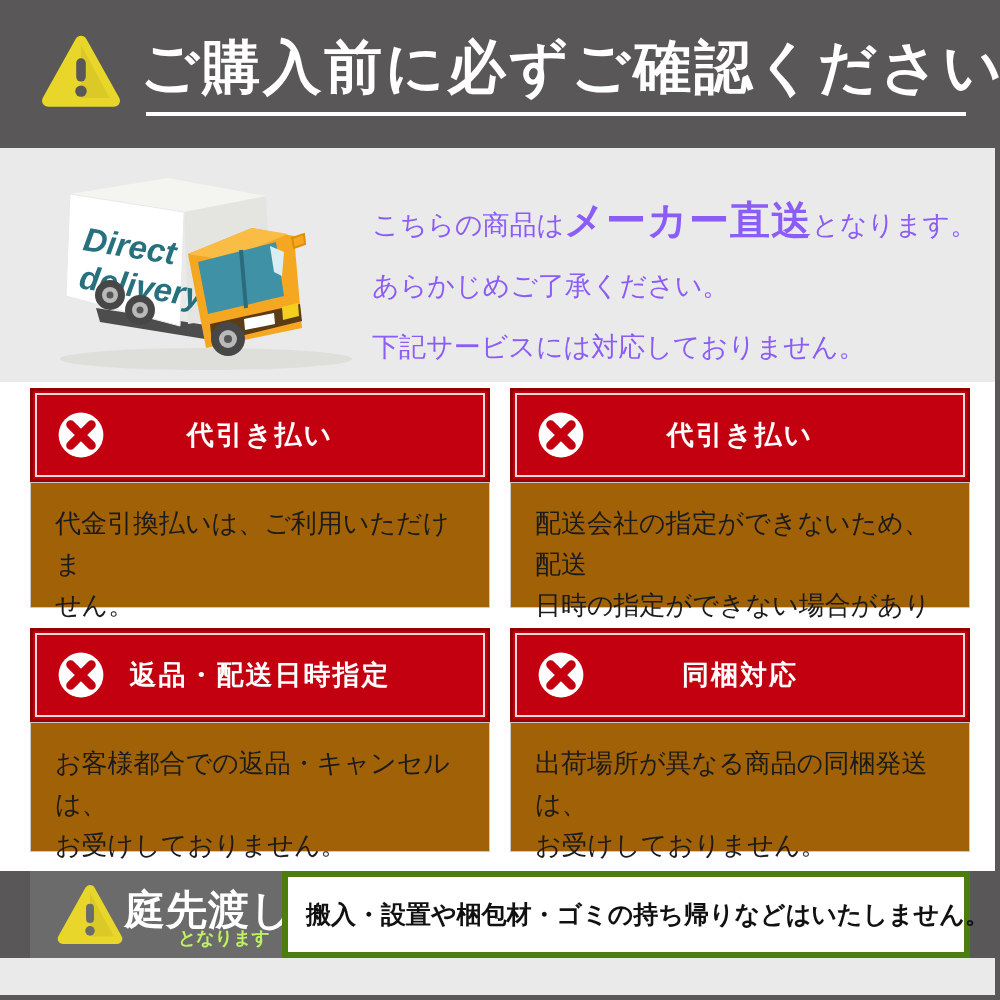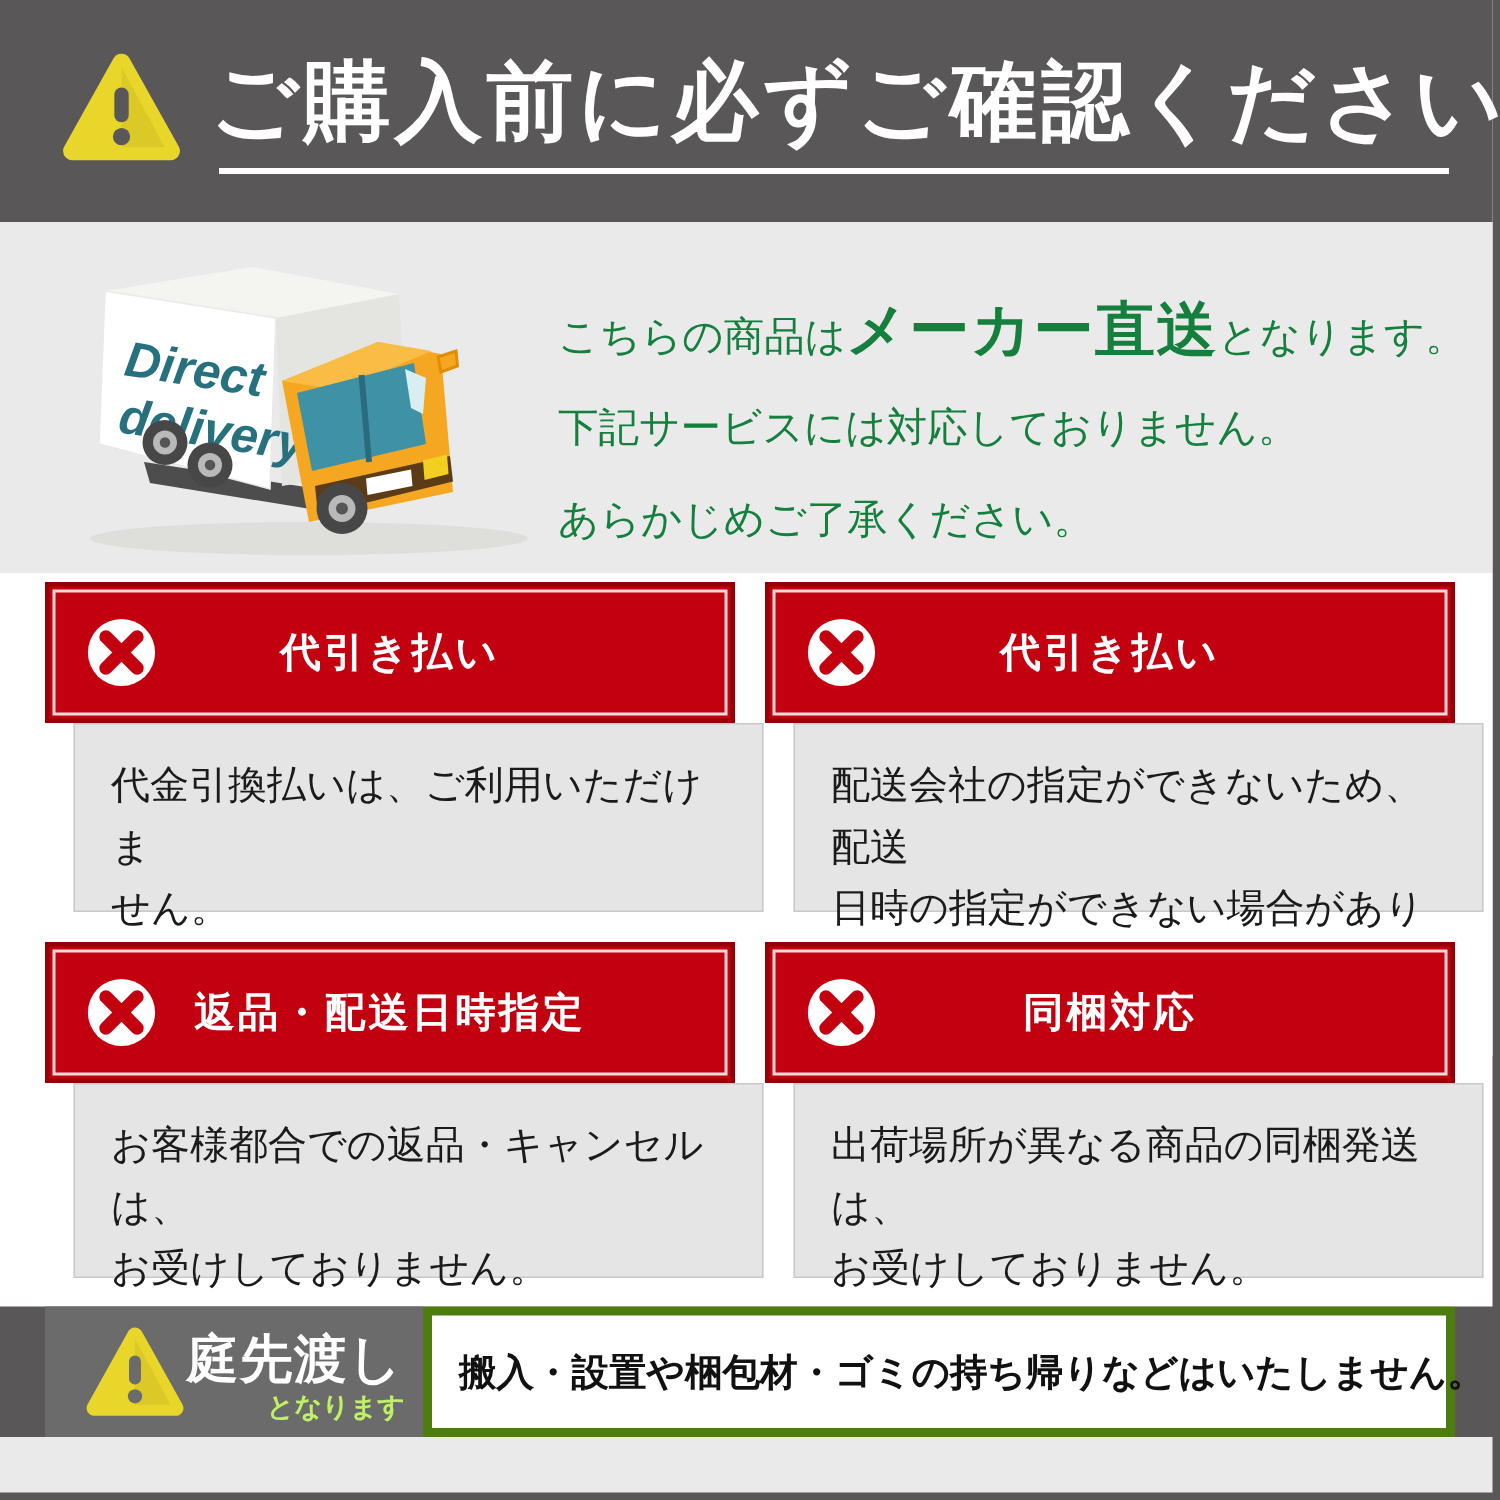--- a/index.html
+++ b/index.html
@@ -18,58 +18,57 @@
   .header-title {
     position:absolute; left:140px; top:30px; width:830px; height:76px;
     display:flex; align-items:center;
     color:#ffffff; font-size:58px; font-weight:800; letter-spacing:3px; white-space:nowrap;
   }
   .header-underline { position:absolute; left:146px; top:112px; width:820px; height:4px; background:#ffffff; }
 
   
   .intro { position:absolute; top:148px; left:0; width:995px; height:234px; background:#ebeaea; }
   .truck { position:absolute; left:36px; top:10px; width:330px; height:220px; }
-  .intro-text { position:absolute; left:372px; top:42px; color:#15803d; }
+  .intro-text { position:absolute; left:372px; top:42px; color:#8b5cf6; }
   .intro-line { font-size:27px; line-height:61px; white-space:nowrap; }
   .intro-line .em { font-size:40px; font-weight:800; letter-spacing:1px; }
 
   
   .grid { position:absolute; top:382px; left:0; width:995px; height:489px; background:#ffffff; }
   .red-head {
     position:absolute; width:460px; height:94px;
     background:#c3000f; border:3px solid #940005;
   }
   .red-head::after { content:""; position:absolute; inset:2px; border:2px solid rgba(255,255,255,0.85); pointer-events:none; }
   .red-head .x-icon { position:absolute; left:24px; top:50%; transform:translateY(-50%); width:48px; height:48px; }
   .red-head .rh-title {
     position:absolute; inset:0; display:flex; align-items:center; justify-content:center;
     color:#ffffff; font-size:27px; font-weight:800; letter-spacing:2px; white-space:nowrap;
   }
   .card-body {
     position:absolute; width:460px; height:126px;
-    background:#e5e5e5; border:1px solid #c9c9c9;
+    background:#a16207; border:1px solid #c9c9c9;
     padding:20px 20px 0 24px;
     font-size:26px; line-height:41px; color:#1b1b1b;
     white-space:pre-line;
-    margin-left:19px;
   }
   .pos-h1 { left:30px;  top:6px; }
   .pos-h2 { left:510px; top:6px; }
   .pos-b1 { left:30px;  top:100px; }
   .pos-b2 { left:510px; top:100px; }
   .pos-h3 { left:30px;  top:246px; }
   .pos-h4 { left:510px; top:246px; }
   .pos-b3 { left:30px;  top:340px; height:130px; }
   .pos-b4 { left:510px; top:340px; height:130px; }
 
   
   .footer-bar { position:absolute; top:871px; left:30px; width:940px; height:87px; }
   .yard-tag { position:absolute; left:0; top:0; width:252px; height:87px; background:#6b6b6b; }
   .yard-tag .tri { position:absolute; left:26px; top:12px; width:68px; height:64px; }
-  .yard-title { position:absolute; left:94px; top:12px; color:#ffffff; font-size:35px; font-weight:800; white-space:nowrap; letter-spacing:1px; }
+  .yard-title { position:absolute; left:94px; top:12px; color:#ffffff; font-size:41px; font-weight:800; white-space:nowrap; letter-spacing:1px; }
   .yard-sub   { position:absolute; right:12px; bottom:8px; color:#bef264; font-size:18px; font-weight:700; white-space:nowrap; }
   .footer-note {
     position:absolute; left:252px; top:0; width:688px; height:87px;
     background:#ffffff; border:6px solid #4d7c0f;
     display:flex; align-items:center; padding-left:18px;
     font-size:25px; font-weight:700; color:#111; white-space:nowrap;
   }
   .bottom-strip { position:absolute; top:958px; left:0; width:995px; height:37px; background:#ebeaea; }
 </style>
 </head>
@@ -114,22 +113,22 @@
         <circle cx="104" cy="152" r="15" fill="#474747"></circle>
           <circle cx="104" cy="152" r="8" fill="#b9b9b9"></circle>
           <circle cx="104" cy="152" r="3.5" fill="#555555"></circle>
         <circle cx="192" cy="181" r="17" fill="#474747"></circle>
           <circle cx="192" cy="181" r="9" fill="#b9b9b9"></circle>
           <circle cx="192" cy="181" r="4" fill="#555555"></circle>
       </g>
     </svg>
     <div class="intro-text">
       <div class="intro-line"><span>こちらの商品は</span><span class="em">メーカー直送</span><span>となります。</span></div>
+      <div class="intro-line">あらかじめご了承ください。</div>
       <div class="intro-line">下記サービスには対応しておりません。</div>
-      <div class="intro-line">あらかじめご了承ください。</div>
     </div>
   </div>
 
   <div class="grid">
 
     <div class="red-head pos-h1">
       <svg class="x-icon" viewBox="0 0 60 60" aria-hidden="true">
         <circle cx="30" cy="30" r="28" fill="#ffffff"></circle>
         <path d="M17 17 L43 43 M43 17 L17 43" stroke="#c3000f" stroke-width="11" stroke-linecap="round"></path>
       </svg>

